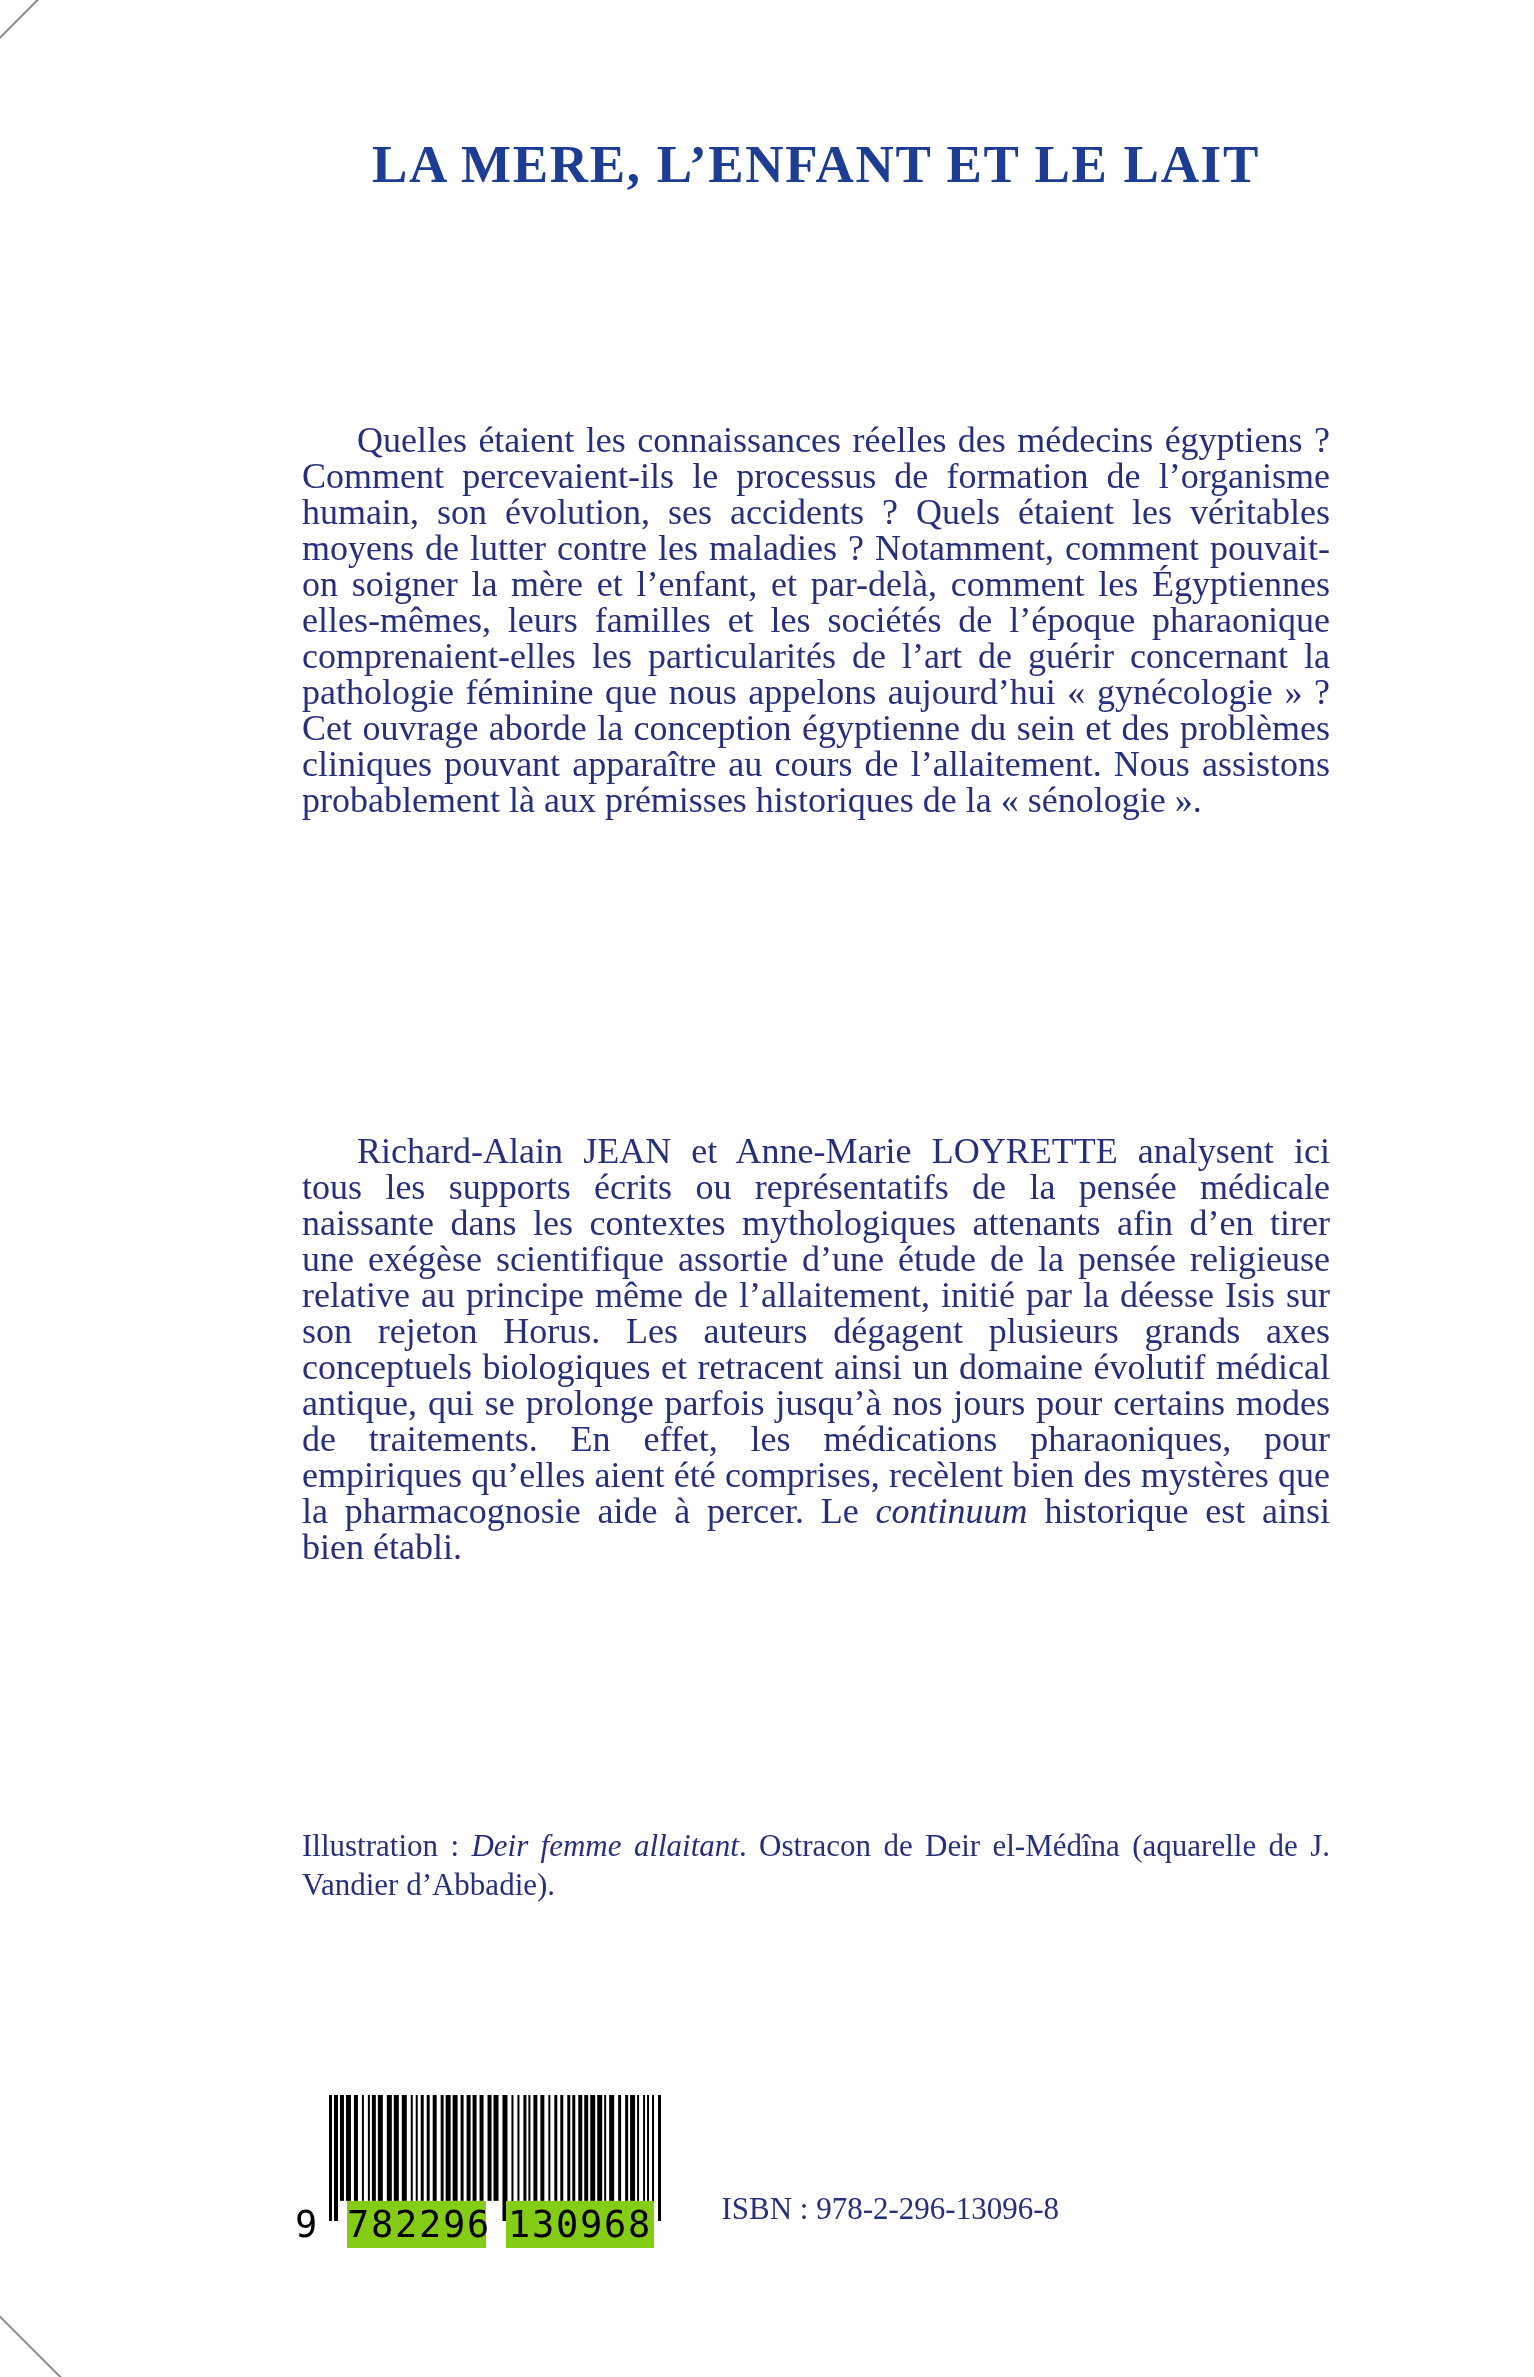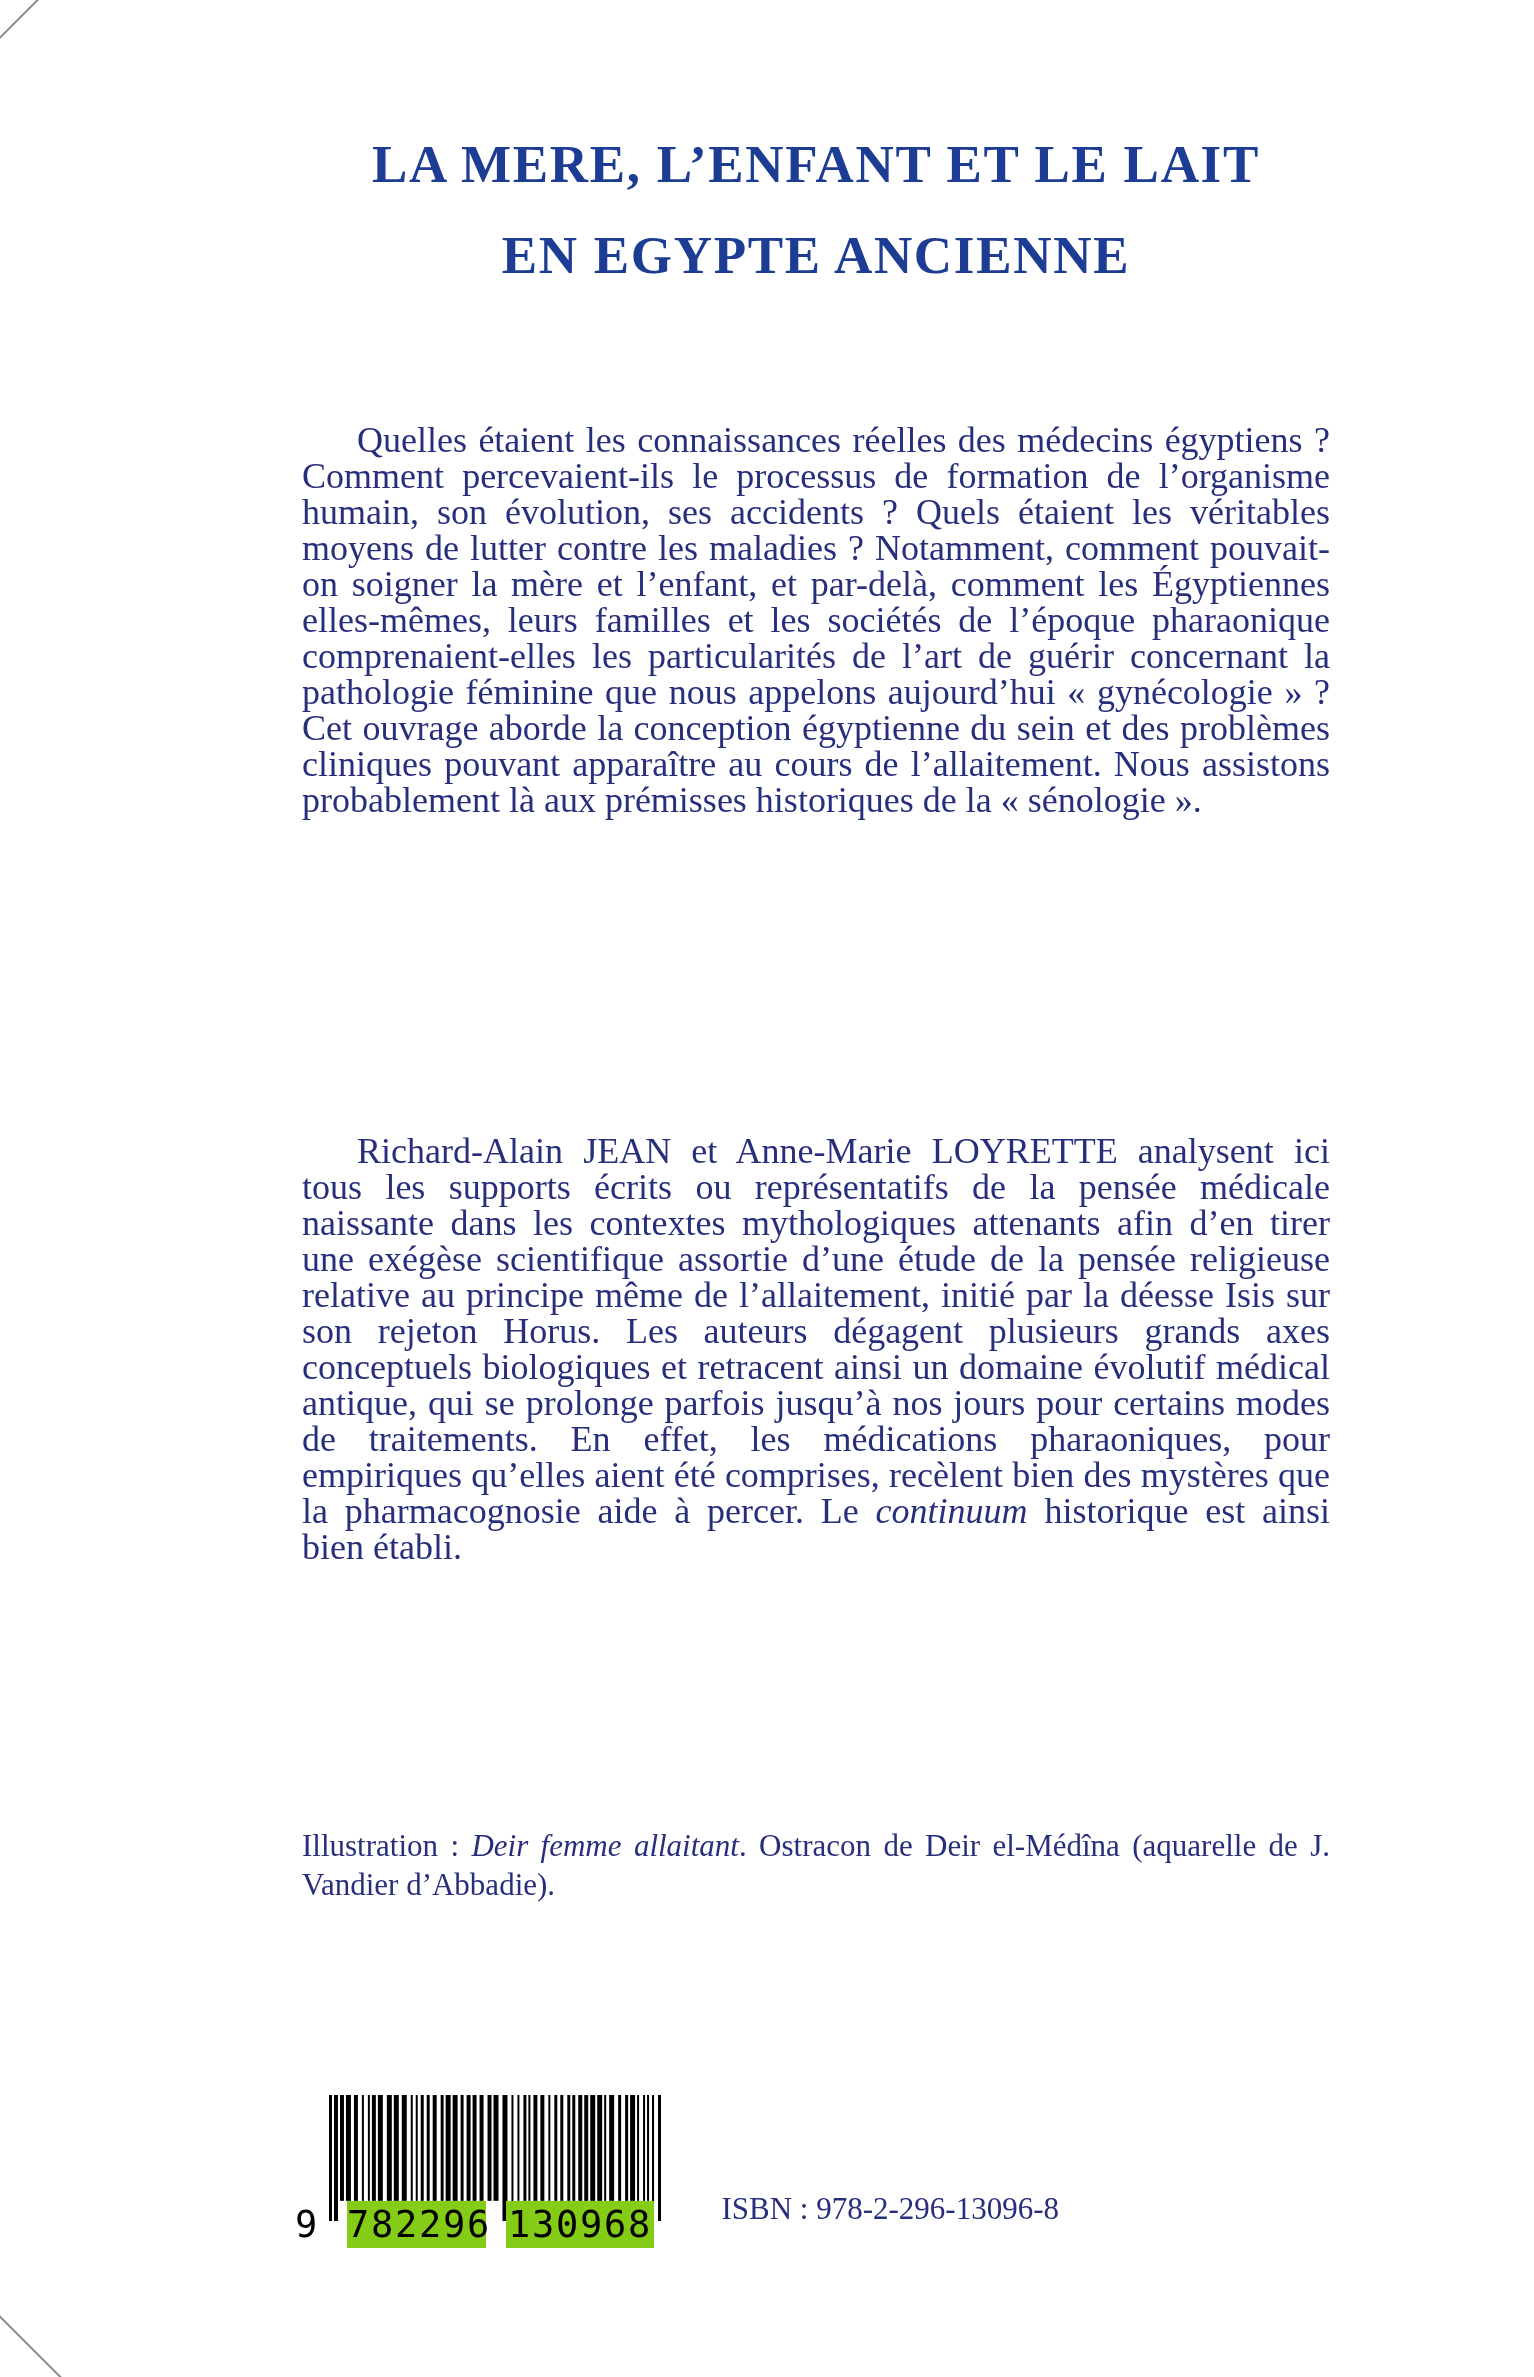--- a/index.html
+++ b/index.html
@@ -110,21 +110,20 @@
 </head>
 <body>
 
 <div class="page">
 
   <div class="crop-mark crop-tl"></div>
   <div class="crop-mark crop-bl"></div>
 
   <div class="title-block">
     <div>LA MERE, L’ENFANT ET LE LAIT</div>
-    <div>EN EGYPTE ANCIENNE</div>
   </div>
 
   <p class="body-par par-synopsis">Quelles étaient les connaissances réelles des médecins égyptiens ? Comment percevaient-ils le processus de formation de l’organisme humain, son évolution, ses accidents ? Quels étaient les véritables moyens de lutter contre les maladies ? Notamment, comment pouvait-on soigner la mère et l’enfant, et par-delà, comment les Égyptiennes elles-mêmes, leurs familles et les sociétés de l’époque pharaonique comprenaient-elles les particularités de l’art de guérir concernant la pathologie féminine que nous appelons aujourd’hui « gynécologie » ? Cet ouvrage aborde la conception égyptienne du sein et des problèmes cliniques pouvant apparaître au cours de l’allaitement. Nous assistons probablement là aux prémisses historiques de la « sénologie ».</p>
 
   <p class="body-par par-authors"><span>Richard-Alain JEAN et Anne-Marie LOYRETTE analysent ici tous les supports écrits ou représentatifs de la pensée médicale naissante dans les contextes mythologiques attenants afin d’en tirer une exégèse scientifique assortie d’une étude de la pensée religieuse relative au principe même de l’allaitement, initié par la déesse Isis sur son rejeton Horus. Les auteurs dégagent plusieurs grands axes conceptuels biologiques et retracent ainsi un domaine évolutif médical antique, qui se prolonge parfois jusqu’à nos jours pour certains modes de traitements. En effet, les médications pharaoniques, pour empiriques qu’elles aient été comprises, recèlent bien des mystères que la pharmacognosie aide à percer. Le </span><i>continuum</i><span> historique est ainsi bien établi.</span></p>
 
   <p class="illustration-credit"><span>Illustration : </span><i>Deir femme allaitant</i><span>. Ostracon de Deir el-Médîna (aquarelle de J. Vandier d’Abbadie).</span></p>
 
   <div class="barcode">
     <div class="barcode-bars"><svg viewBox="0 0 336 150" preserveAspectRatio="none" width="335" height="126">

